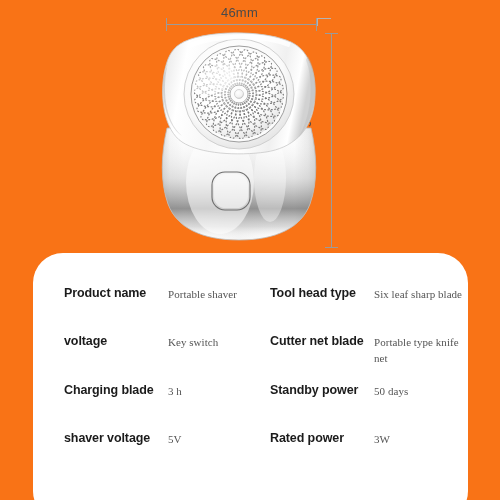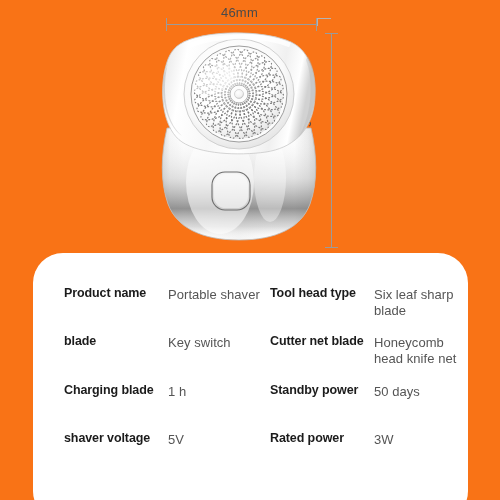--- a/index.html
+++ b/index.html
@@ -132,24 +132,25 @@
     font-weight: bold;
     color: #1b1b1b;
     letter-spacing: -0.1px;
     white-space: nowrap;
     line-height: 16px;
   }
   .spec-value {
     position: absolute;
     left: 104px; top: 2px;
     width: 96px;
-    font-size: 13px;
+    font-size: 11px;
     color: #555555;
     line-height: 15.5px;
     letter-spacing: 0.05px;
+    font-family: Liberation Serif, serif;
   }
 </style>
 </head>
 <body>
 
 <div id="stage">
 
   <div id="dim-width-label" class="dim-label">46mm</div>
   <div id="dim-width-line"></div>
 
@@ -344,41 +345,41 @@
   </div>
 
   <div id="spec-card">
 
     <div id="spec-col-left" class="spec-col">
       <div class="spec-row" data-row="0">
         <span class="spec-label">Product name</span>
         <span class="spec-value">Portable shaver</span>
       </div>
       <div class="spec-row" data-row="1">
-        <span class="spec-label">blade</span>
+        <span class="spec-label">voltage</span>
         <span class="spec-value">Key switch</span>
       </div>
       <div class="spec-row" data-row="2">
         <span class="spec-label">Charging blade</span>
-        <span class="spec-value">1 h</span>
+        <span class="spec-value">3 h</span>
       </div>
       <div class="spec-row" data-row="3">
         <span class="spec-label">shaver voltage</span>
         <span class="spec-value">5V</span>
       </div>
     </div>
 
     <div id="spec-col-right" class="spec-col">
       <div class="spec-row" data-row="0">
         <span class="spec-label">Tool head type</span>
         <span class="spec-value">Six leaf sharp blade</span>
       </div>
       <div class="spec-row" data-row="1">
         <span class="spec-label">Cutter net blade</span>
-        <span class="spec-value">Honeycomb head knife net</span>
+        <span class="spec-value">Portable type knife net</span>
       </div>
       <div class="spec-row" data-row="2">
         <span class="spec-label">Standby power</span>
         <span class="spec-value">50 days</span>
       </div>
       <div class="spec-row" data-row="3">
         <span class="spec-label">Rated power</span>
         <span class="spec-value">3W</span>
       </div>
     </div>

